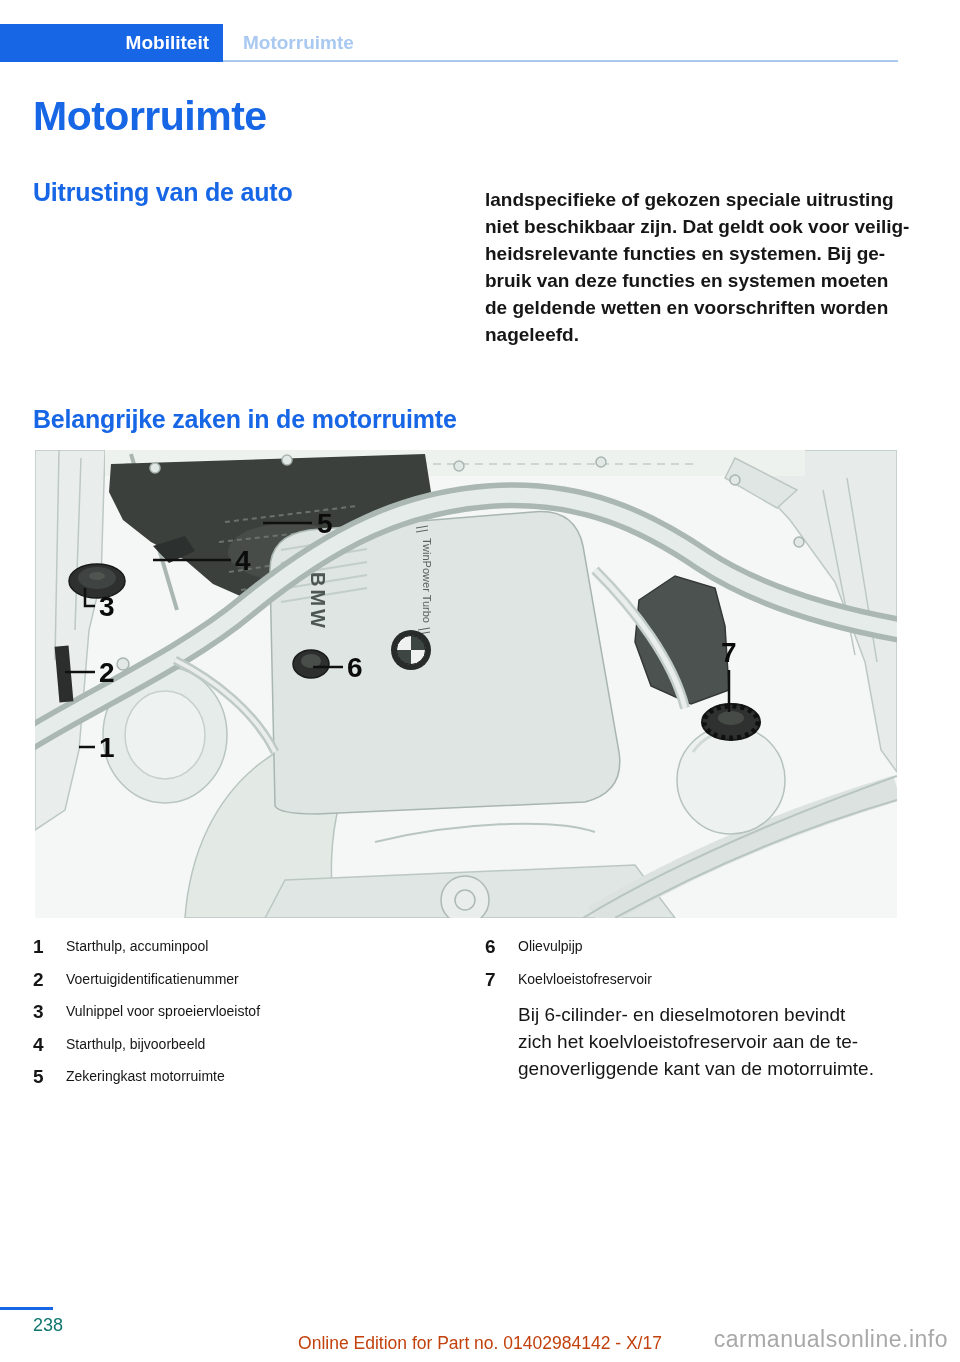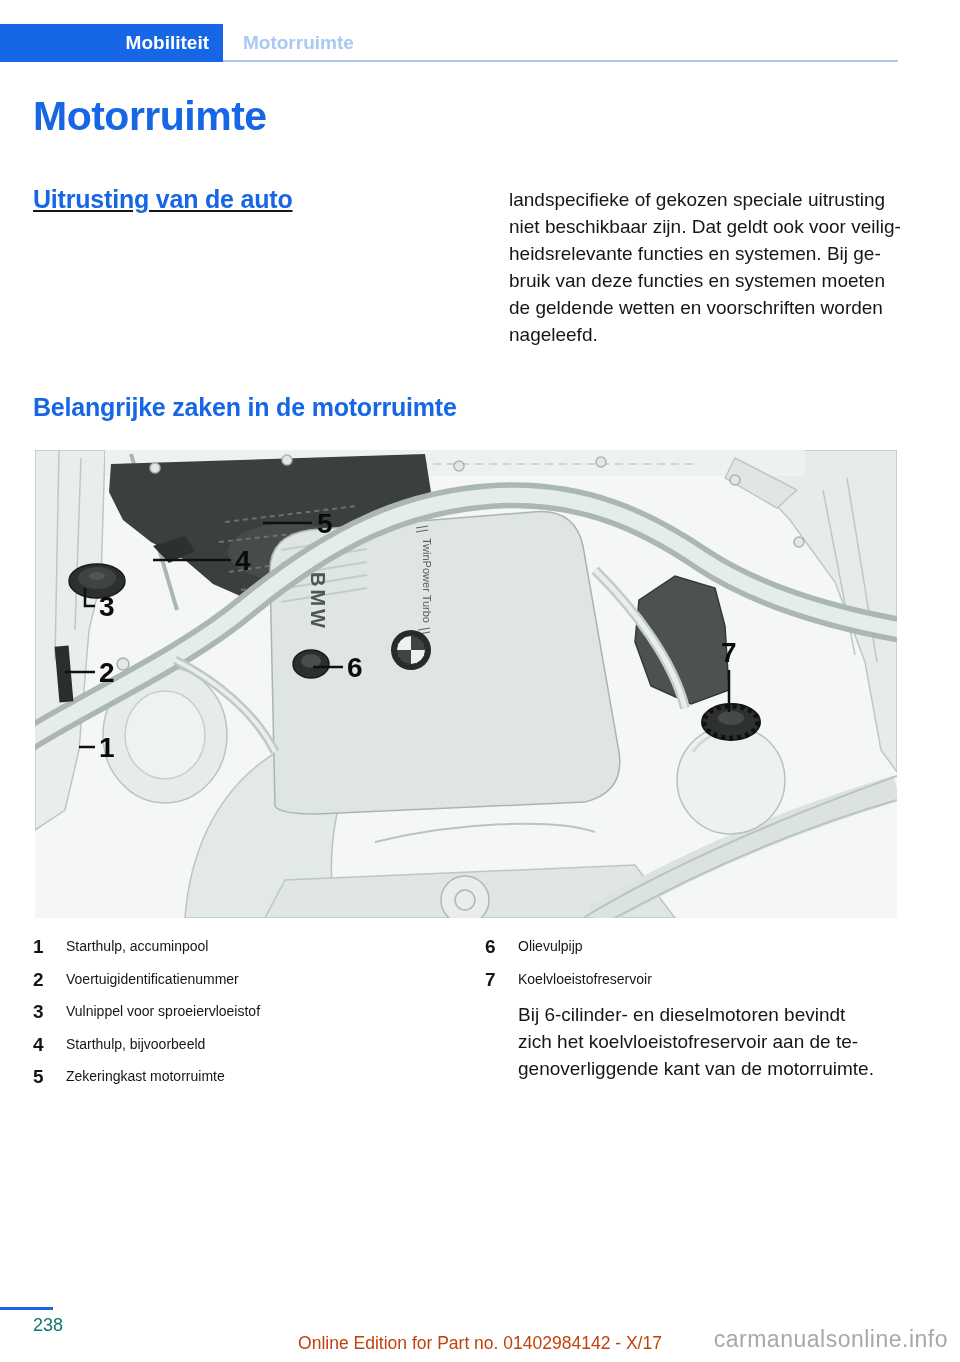--- a/index.html
+++ b/index.html
@@ -22,24 +22,24 @@
   .crumb-chapter{
     position:absolute;left:243px;top:24px;height:38px;display:flex;align-items:center;
     color:var(--accent-light);font-size:19px;font-weight:bold;
   }
   .crumb-rule{position:absolute;left:223px;top:60px;width:675px;height:2px;background:var(--accent-light);}
   
   h1{position:absolute;left:33px;top:92px;margin:0;font-size:41px;line-height:1.2;
      color:var(--accent);letter-spacing:-0.5px;}
   h2{margin:0;font-size:25px;line-height:30px;color:var(--accent);letter-spacing:-0.2px;}
   .body{font-size:19px;line-height:27px;margin:0;white-space:pre-line;}
-  .sec1-left{position:absolute;left:33px;top:184px;width:435px;text-decoration:underline;}
+  .sec1-left{position:absolute;left:33px;top:177px;width:435px;}
   .sec1-left h2{margin-bottom:15px;}
-  .sec1-right{position:absolute;left:509px;top:186px;width:425px;}
-  .sec2-heading{position:absolute;left:33px;top:392px;}
+  .sec1-right{position:absolute;left:485px;top:186px;width:425px;font-weight:bold;}
+  .sec2-heading{position:absolute;left:33px;top:404px;}
   
   .figure{position:absolute;left:35px;top:450px;width:862px;height:468px;margin:0;}
   .figure svg{display:block;width:100%;height:100%;}
   
   .legend-left{position:absolute;left:33px;top:936px;width:445px;}
   .legend-right{position:absolute;left:485px;top:936px;width:425px;}
   .legend-row{display:flex;margin-bottom:11.5px;}
   .legend-num{flex:none;width:33px;font-weight:bold;font-size:19px;line-height:21px;}
   .legend-lbl{font-size:14px;line-height:21px;}
   .legend-note{margin:7px 0 0 33px;font-size:19px;line-height:27px;white-space:pre-line;}

